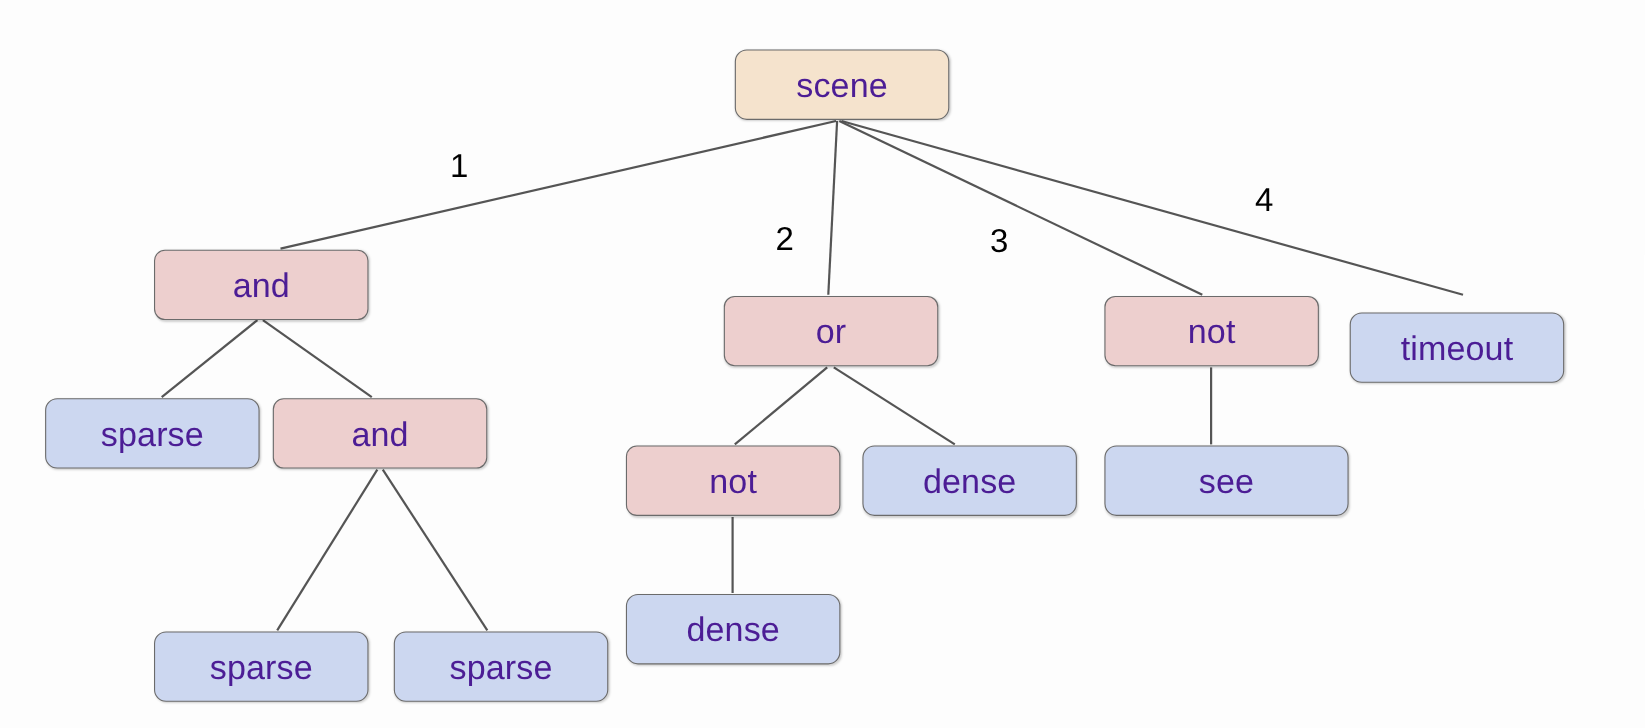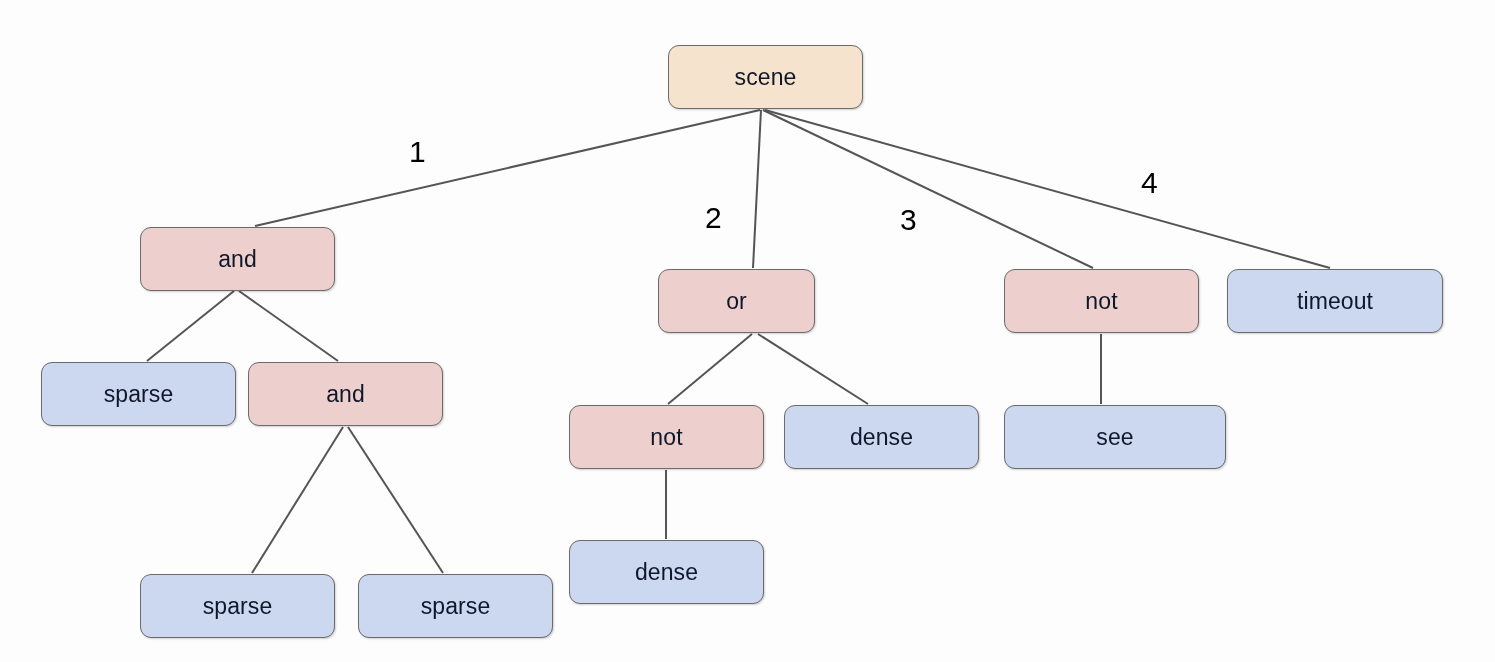--- a/index.html
+++ b/index.html
@@ -24,29 +24,29 @@
     pointer-events: none;
   }
   .node {
     position: absolute;
     box-sizing: border-box;
     display: flex;
     align-items: center;
     justify-content: center;
     border: 1.6px solid #6b6b6b;
     border-radius: 11px;
-    color: #0f172a;
-    font-size: 23px;
+    color: #4c1d95;
+    font-size: 31px;
     line-height: 1;
     letter-spacing: 0.1px;
     box-shadow: 1px 1px 2px rgba(0,0,0,0.18);
     white-space: nowrap;
   }
   .node.scene  { background: #f5e3cd; }
-  .node.op     { background: #edcfce; }
+  .node.op     { background: #edcfce; border-radius: 10px; }
   .node.term   { background: #ccd7f0; }
   .edge-label {
     position: absolute;
     color: #000000;
     font-size: 30px;
     line-height: 1;
     white-space: nowrap;
   }
 </style>
 </head>
@@ -69,27 +69,27 @@
       <line x1="1101" y1="334" x2="1101" y2="404" stroke="#555555" stroke-width="2"></line>
     </svg>
 
   <div id="node-layer">
       <div class="node scene" style="left: 668px; top: 45px; width: 195px; height: 64px;">
         <span>scene</span>
       </div>
       <div class="node op" style="left: 140px; top: 227px; width: 195px; height: 64px;">
         <span>and</span>
       </div>
-      <div class="node op" style="left: 658px; top: 269px; width: 157px; height: 64px;">
+      <div class="node op" style="left: 658px; top: 269px; width: 195px; height: 64px;">
         <span>or</span>
       </div>
       <div class="node op" style="left: 1004px; top: 269px; width: 195px; height: 64px;">
         <span>not</span>
       </div>
-      <div class="node term" style="left: 1227px; top: 269px; width: 216px; height: 64px;">
+      <div class="node term" style="left: 1227px; top: 284px; width: 195px; height: 64px;">
         <span>timeout</span>
       </div>
       <div class="node term" style="left: 41px; top: 362px; width: 195px; height: 64px;">
         <span>sparse</span>
       </div>
       <div class="node op" style="left: 248px; top: 362px; width: 195px; height: 64px;">
         <span>and</span>
       </div>
       <div class="node op" style="left: 569px; top: 405px; width: 195px; height: 64px;">
         <span>not</span>

